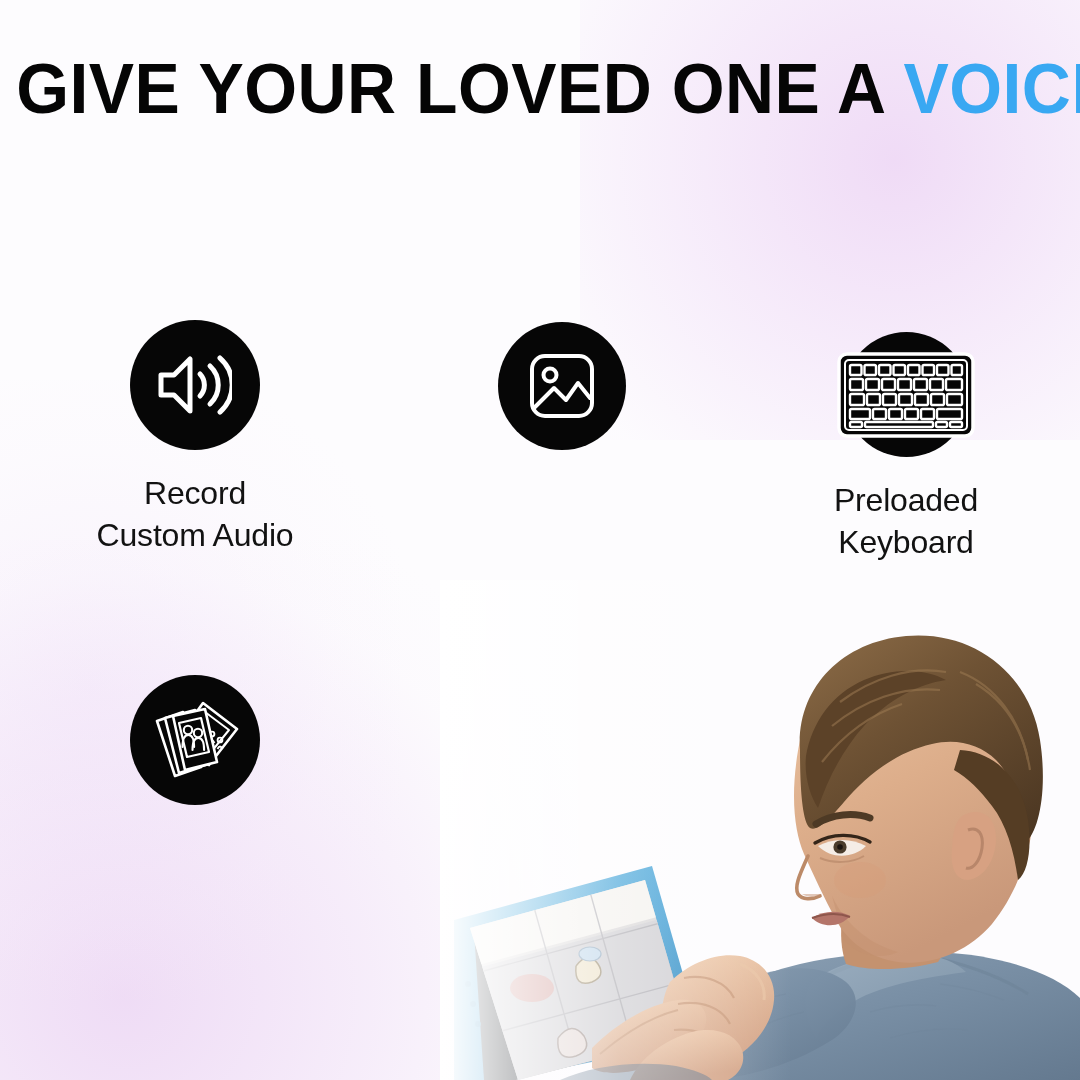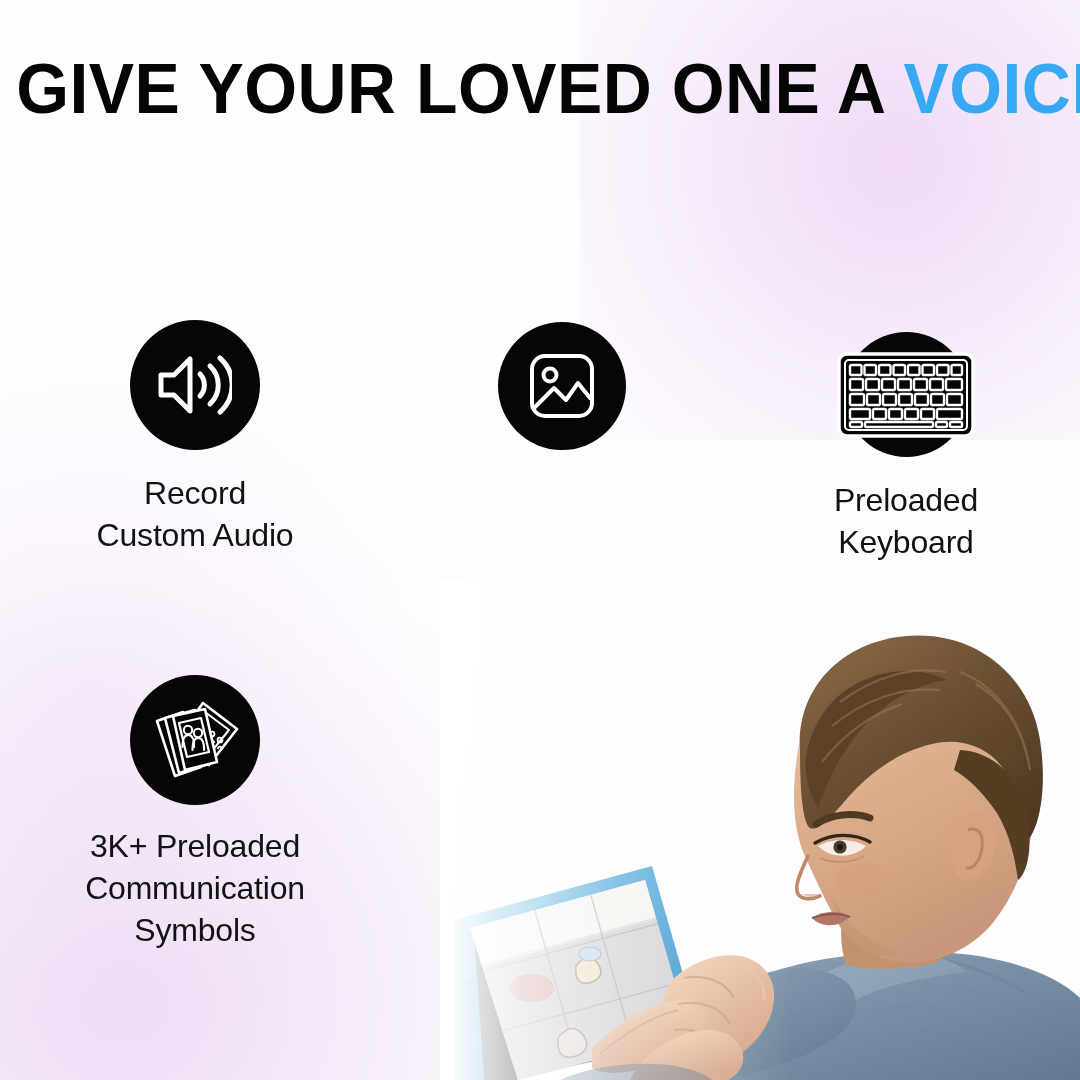--- a/index.html
+++ b/index.html
@@ -262,23 +262,20 @@
 
           <g fill="none" stroke="#ffffff" stroke-width="2.1" stroke-linecap="round">
             <circle cx="41" cy="35" r="4.2"></circle>
             <path d="M35.5 52 q0 -12 5.8 -12 q5.8 0 5.8 12"></path>
             <circle cx="51" cy="38" r="4.2"></circle>
             <path d="M45.5 55 q0 -12 5.8 -12 q5.8 0 5.8 12"></path>
           </g>
         </g>
       </svg>
     </div>
-    <div class="caption">3K+ Preloaded
-Communication
-Symbols</div>
   </div>
 
   <div id="photo">
     <svg width="640" height="500" viewBox="0 0 640 500">
       <defs>
         <linearGradient id="gSweater" x1="0" y1="0" x2="1" y2="1">
           <stop offset="0%" stop-color="#8FA3B6"></stop>
           <stop offset="45%" stop-color="#7A90A6"></stop>
           <stop offset="100%" stop-color="#64798F"></stop>
         </linearGradient>

